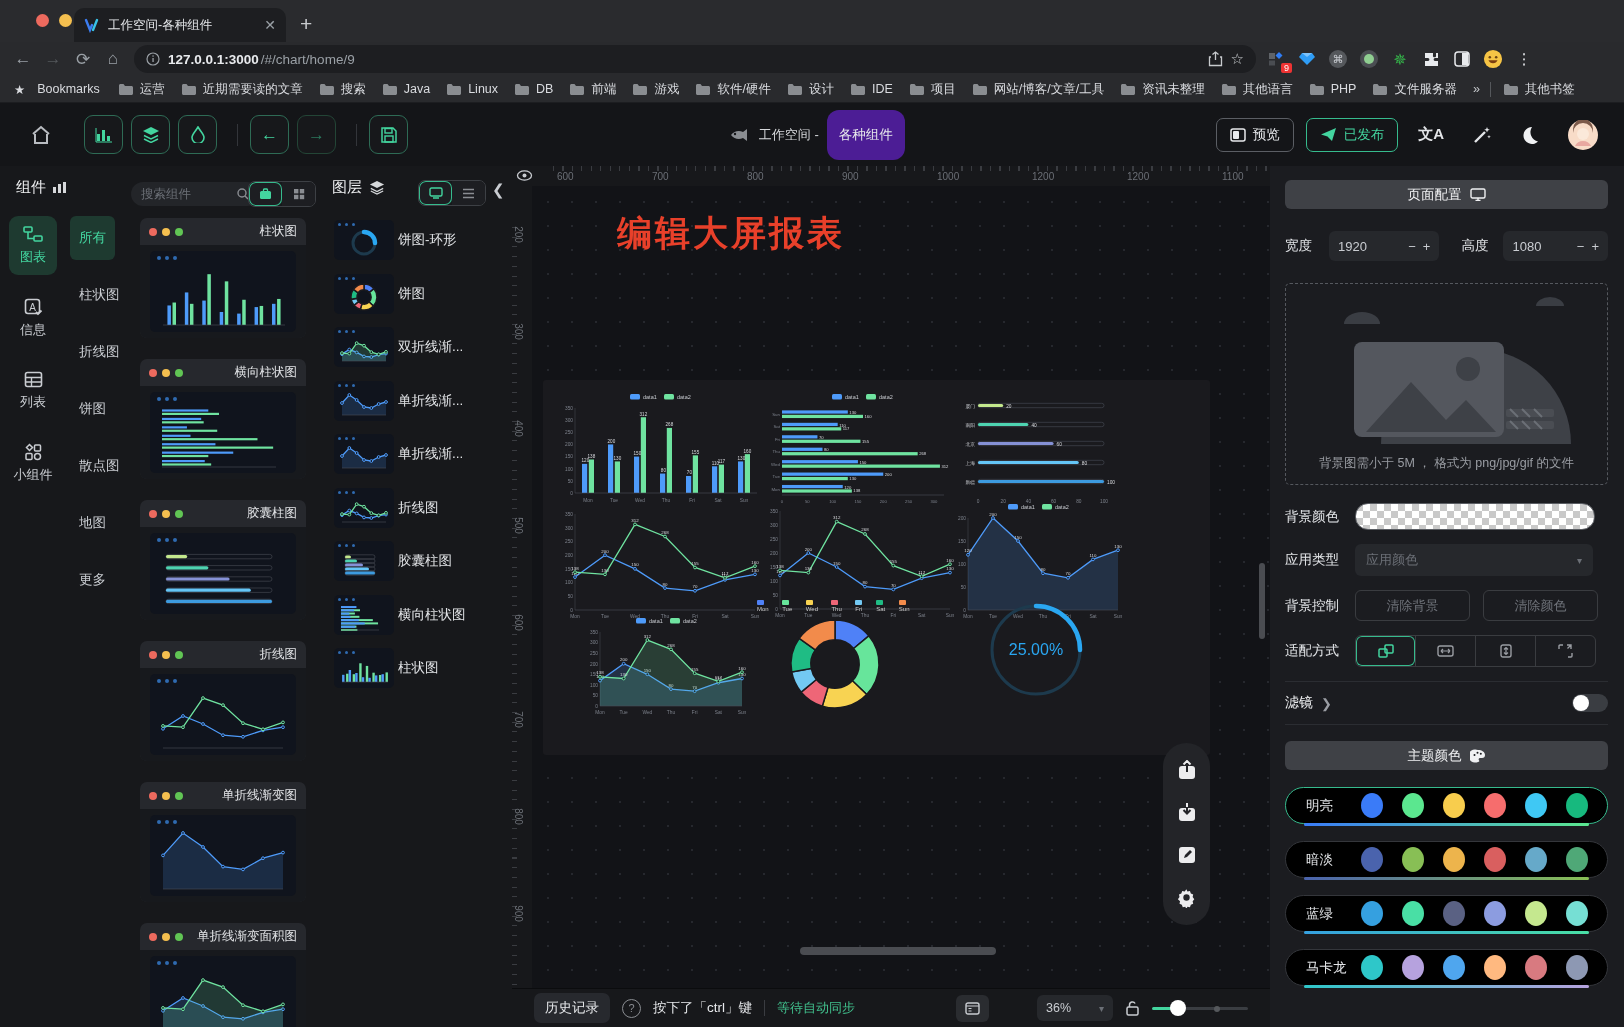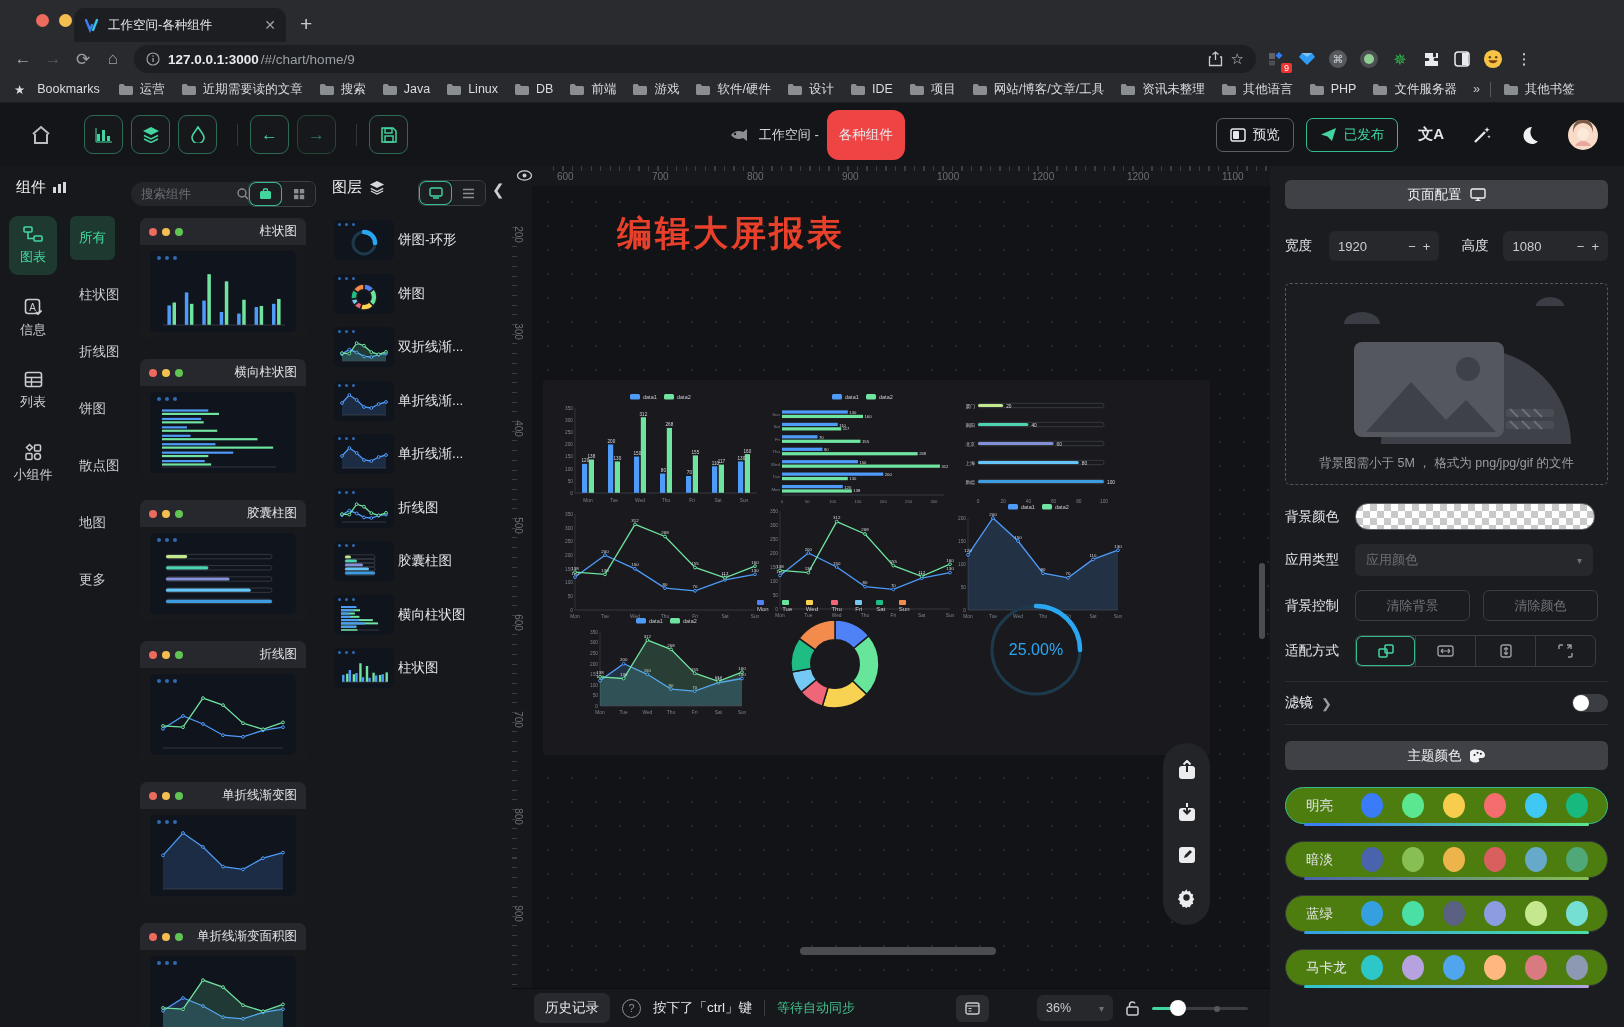--- a/index.html
+++ b/index.html
@@ -29,21 +29,21 @@
   .badge{position:absolute;right:-6px;bottom:-4px;background:#e33;color:#fff;font-size:9px;padding:0 3px;border-radius:2px;}
   .bmrow{position:absolute;left:0;top:76px;width:100%;height:27px;background:#292a2d;border-bottom:1px solid #1c1d20;
          display:flex;align-items:center;gap:6px;padding:0 14px;box-sizing:border-box;font-size:12.5px;color:#dadce0;}
   .bmitem{display:flex;align-items:center;gap:6px;padding:0 6px;white-space:nowrap;}
   
   .appbar{position:absolute;left:0;top:103px;width:100%;height:63px;background:#141518;display:flex;align-items:center;}
   .tealbtn{width:37px;height:37px;border:1px solid #2e6b55;border-radius:9px;display:flex;align-items:center;
            justify-content:center;color:#43d59f;margin-right:8px;background:#17181b;}
   .tealbtn.dim{border-color:#234536;color:#2c7a5e;}
   .vsep{width:1px;height:22px;background:#33353a;margin:0 12px;}
-  .ws-badge{background:#ef4444;border-radius:12px;padding:16px 12px;color:#e7e9ec;font-size:13.5px;}
+  .ws-badge{background:#4c1d95;border-radius:12px;padding:16px 12px;color:#e7e9ec;font-size:13.5px;}
   .btn-preview{height:32px;border:1px solid #5b5e64;border-radius:7px;display:flex;align-items:center;gap:7px;
                padding:0 13px;color:#e7e9ec;font-size:13.5px;}
   .btn-pub{height:32px;border:1px solid #36bb8d;border-radius:7px;display:flex;align-items:center;gap:7px;
            padding:0 13px;color:#43d59f;font-size:13.5px;}
   .hic{margin:0 14px;color:#e3e5e8;}
   
   .panel-head{display:flex;align-items:center;}
   .toggle-group{display:flex;border:1px solid #3d4045;border-radius:7px;overflow:hidden;}
   .tg-btn{width:33px;height:24px;display:flex;align-items:center;justify-content:center;color:#8a8d92;background:#1d1e22;}
   .tg-btn.on{color:#43d59f;box-shadow:inset 0 0 0 1px #36bb8d;border-radius:7px;}
@@ -106,21 +106,21 @@
   .ghostbtn{width:113px;height:29px;border:1px solid #3a3c40;border-radius:6px;display:flex;align-items:center;
             justify-content:center;color:#6f737a;font-size:13px;}
   .seg{display:flex;border:1px solid #3a3c40;border-radius:6px;overflow:hidden;}
   .seg>div{width:59px;height:30px;display:flex;align-items:center;justify-content:center;color:#9a9da3;
            border-left:1px solid #3a3c40;}
   .seg>div:first-child{border-left:none;}
   .seg>div.on{box-shadow:inset 0 0 0 1px #36bb8d;border-radius:6px;color:#43d59f;}
   .divider{height:1px;background:#2b2d32;margin-top:14px;}
   .toggle{width:36px;height:18px;background:#3a3d42;border-radius:9px;position:relative;}
   .toggle .knob{position:absolute;left:1px;top:1px;width:16px;height:16px;border-radius:50%;background:#fff;}
-  .theme-row{position:relative;width:323px;height:37px;background:#4d7c0f;border:1px solid #34363b;border-radius:19px;
+  .theme-row{position:relative;width:323px;height:37px;background:#000000;border:1px solid #34363b;border-radius:19px;
              display:flex;align-items:center;box-sizing:border-box;margin-top:17px;}
   .theme-row.on{border-color:#36bb8d;}
   .theme-name{margin-left:20px;width:62px;color:#e4e6e9;font-size:13.5px;}
   .tdot2{width:25px;height:25px;border-radius:50%;margin-right:19px;}
   .theme-under{position:absolute;left:18px;right:18px;bottom:-3px;height:3px;border-radius:2px;}
   .scrollpiece{background:#4a4c51;border-radius:4px;position:absolute;}
 </style>
 </head>
 <body>
 

